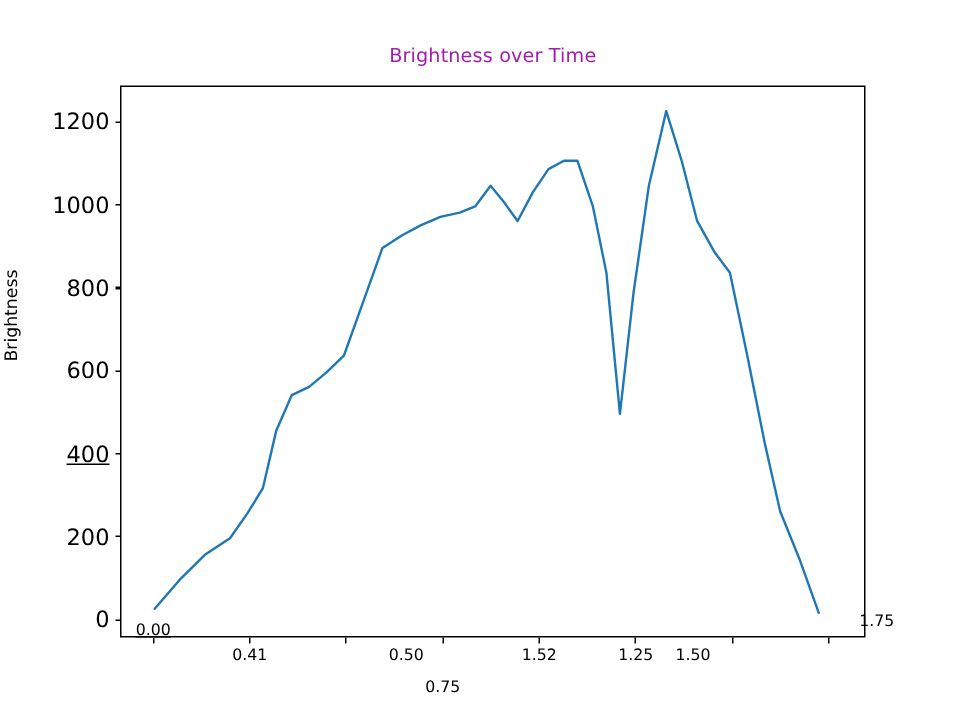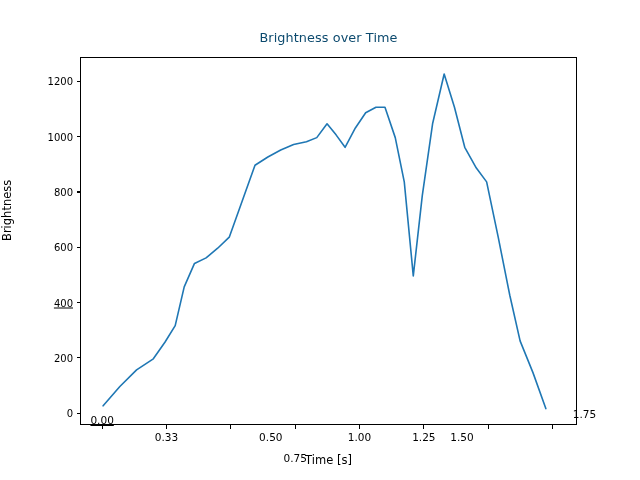--- a/index.html
+++ b/index.html
@@ -19,21 +19,21 @@
     height: 480px;
     background: #ffffff;
   }
   #chart-title {
     position: absolute;
     left: 80px;
     top: 30px;
     width: 497px;
     text-align: center;
     font-size: 12.8px;
-    color: #0c4a6e;
+    color: #a21caf;
     letter-spacing: 0.1px;
   }
   #plot-area {
     position: absolute;
     left: 80px;
     top: 57px;
     width: 497px;
     height: 368px;
     border: 1.1px solid #000000;
     box-sizing: border-box;
@@ -47,21 +47,21 @@
   .xtick-label {
     position: absolute;
     font-size: 10.5px;
     color: #000000;
     text-align: center;
     transform: translateX(-50%);
     white-space: nowrap;
   }
   .ytick-label {
     position: absolute;
-    font-size: 10px;
+    font-size: 15px;
     color: #000000;
     text-align: right;
     transform: translateY(-50%);
     white-space: nowrap;
   }
   .xtick-mark {
     position: absolute;
     width: 1.1px;
     height: 3.5px;
     background: #000000;
@@ -100,24 +100,24 @@
   <div id="chart-title">Brightness over Time</div>
 
   <div id="plot-area">
     <svg id="plot-svg" width="497" height="368" viewBox="0 0 497 368">
         <polyline points="22.13,347.82 38.86,328.46 55.59,311.87 72.32,300.81 83.91,284.23 94.20,267.64 103.21,228.93 113.50,205.43 125.09,199.90 136.67,190.22 148.25,179.16 161.12,143.22 173.99,107.28 186.86,98.98 199.73,92.07 212.60,86.54 225.46,83.77 235.76,79.63 246.05,65.80 255.06,76.86 264.07,89.30 274.37,69.95 284.66,54.74 294.96,49.21 303.97,49.21 314.26,79.63 323.27,123.86 332.28,217.87 341.29,137.69 351.58,65.80 363.16,16.04 373.46,49.21 383.75,89.30 395.34,110.04 405.63,123.86 417.21,179.16 428.79,237.22 439.09,282.84 451.96,314.64 464.83,350.58" fill="none" stroke="#1f77b4" stroke-width="1.6" stroke-linejoin="round" stroke-linecap="round"></polyline>
       </svg>
   </div>
 
   <div id="xtick-labels">
       <div class="xtick-label" style="left: 102.135px; top: 414px; text-decoration: underline;">0.00</div>
-      <div class="xtick-label" style="left: 166.48px; top: 431px;">0.33</div>
+      <div class="xtick-label" style="left: 166.48px; top: 431px;">0.41</div>
       <div class="xtick-label" style="left: 230.824px; top: 431px; margin-left: 40px;">0.50</div>
       <div class="xtick-label" style="left: 295.169px; top: 452px;">0.75</div>
-      <div class="xtick-label" style="left: 359.514px; top: 431px;">1.00</div>
+      <div class="xtick-label" style="left: 359.514px; top: 431px;">1.52</div>
       <div class="xtick-label" style="left: 423.859px; top: 431px;">1.25</div>
       <div class="xtick-label" style="left: 462px; top: 431px;">1.50</div>
       <div class="xtick-label" style="left: 552.549px; top: 408px; margin-left: 32px;">1.75</div>
     </div>
   <div id="ytick-labels">
       <div class="ytick-label" style="right: 567px; top: 413.111px;">0</div>
       <div class="ytick-label" style="right: 567px; top: 357.814px; text-align: center;">200</div>
       <div class="ytick-label" style="right: 567px; top: 302.518px; text-decoration: underline;">400</div>
       <div class="ytick-label" style="right: 567px; top: 247.221px; margin-left: 32px;">600</div>
       <div class="ytick-label" style="right: 567px; top: 191.924px;">800</div>
@@ -135,16 +135,15 @@
       <div class="xtick-mark" style="left: 552.049px; top: 425px;"></div>
       <div class="ytick-mark" style="left: 76.5px; top: 412.611px;"></div>
       <div class="ytick-mark" style="left: 76.5px; top: 357.314px;"></div>
       <div class="ytick-mark" style="left: 76.5px; top: 302.018px;"></div>
       <div class="ytick-mark" style="left: 76.5px; top: 246.721px;"></div>
       <div class="ytick-mark" style="left: 76.5px; top: 191.424px;"></div>
       <div class="ytick-mark" style="left: 76.5px; top: 136.127px;"></div>
       <div class="ytick-mark" style="left: 76.5px; top: 80.8306px;"></div>
     </div>
 
-  <div id="xlabel">Time [s]</div>
   <div id="ylabel">Brightness</div>
 
 </div>
 
 </body></html>

